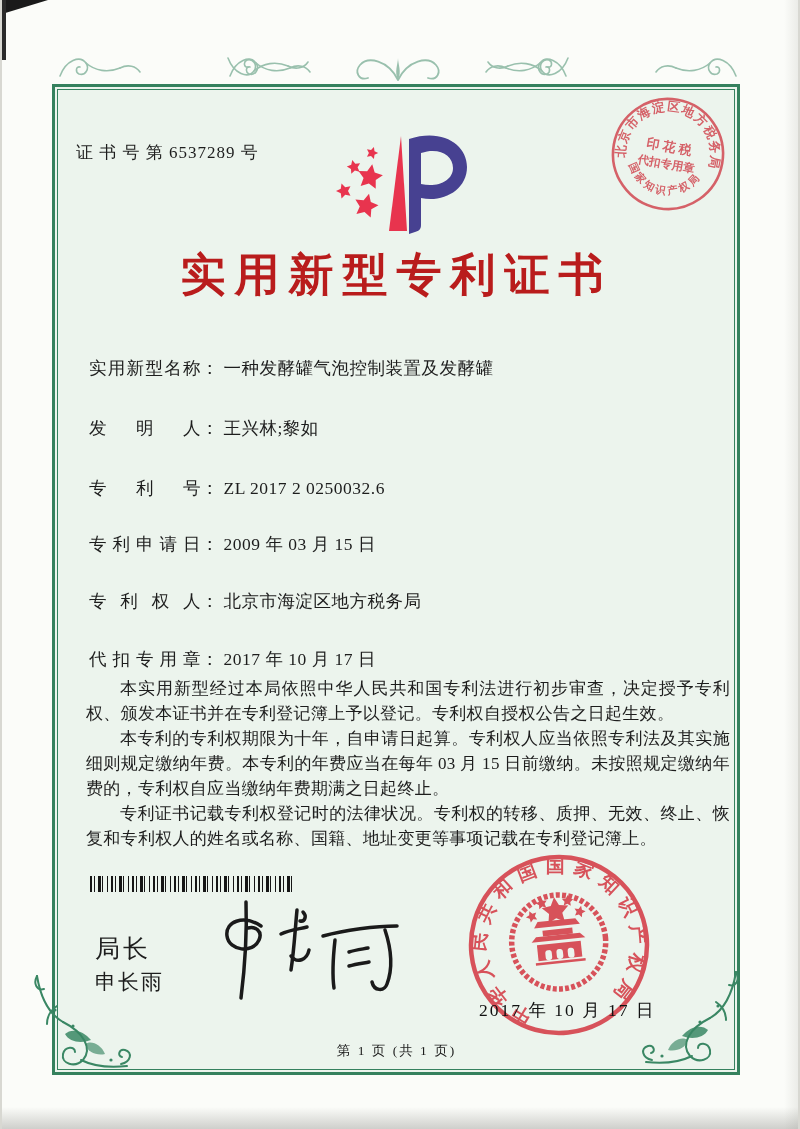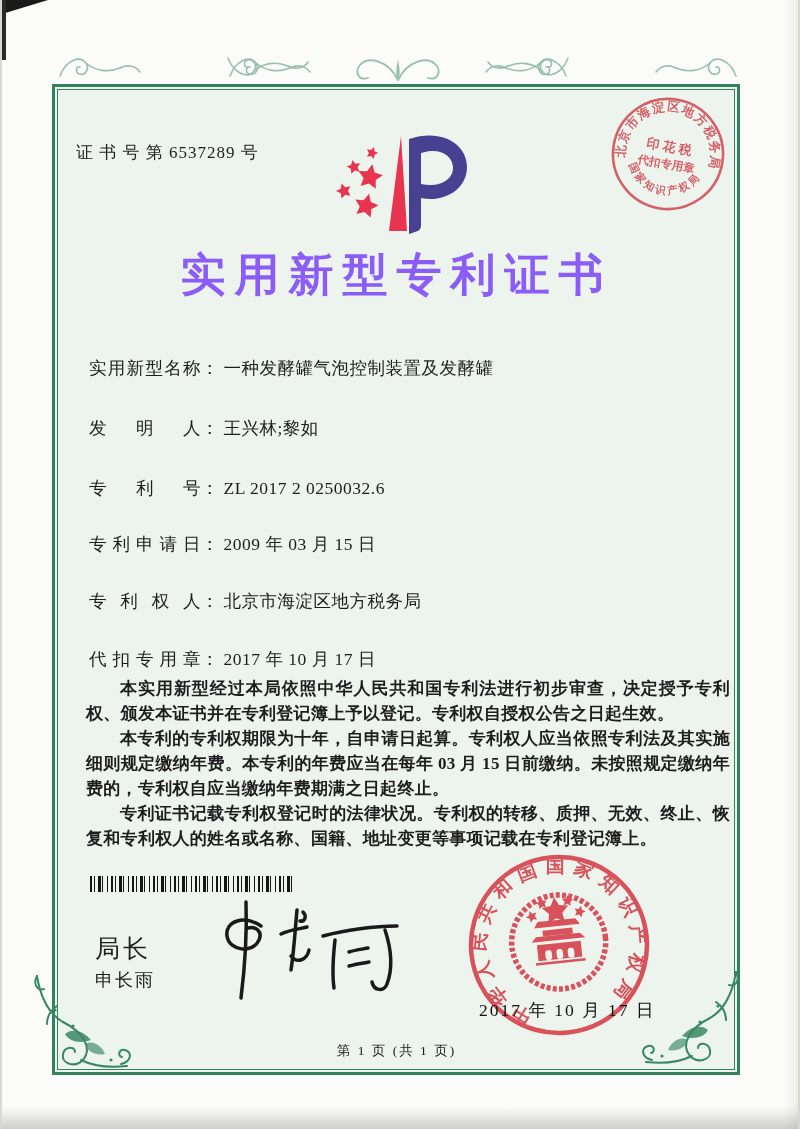--- a/index.html
+++ b/index.html
@@ -17,35 +17,35 @@
   .frame{position:absolute;left:50px;top:84px;width:682px;height:985px;
         border:3px solid #35815e;background:#ecf4ed;z-index:1;}
   .frame-inner{position:absolute;inset:2px;border:1px solid #35815e;}
   .ornament-top{position:absolute;left:56px;top:50px;z-index:2;}
   .corner{position:absolute;z-index:3;}
   
   .cert-no{position:absolute;left:74px;top:141px;font-size:17px;letter-spacing:1px;z-index:4;}
   .logo{position:absolute;left:323px;top:134px;z-index:4;}
   .tax-stamp{position:absolute;left:606px;top:94px;z-index:5;opacity:.82;}
   .title{position:absolute;left:52px;top:245px;width:685px;text-align:center;
-        font-size:45px;font-weight:bold;letter-spacing:9px;color:#8b5cf6;z-index:4;}
+        font-size:45px;font-weight:bold;letter-spacing:9px;color:#b91c1c;z-index:4;}
   .field-row{position:absolute;left:87px;font-size:17.5px;z-index:4;white-space:nowrap;}
   .flabel{display:inline-block;width:112px;text-align:justify;text-align-last:justify;
         letter-spacing:.5px;vertical-align:bottom;}
   .fcolon{display:inline-block;}
   .fvalue{margin-left:5px;letter-spacing:.5px;}
   .body-block{position:absolute;left:84px;top:676px;width:644px;font-size:17px;
-        line-height:25px;text-align:justify;z-index:4;font-weight:bold;}
+        line-height:25px;text-align:justify;z-index:4;}
   .body-block p{margin:0;text-indent:2em;letter-spacing:.3px;}
   .barcode{position:absolute;left:88px;top:876px;width:205px;height:16px;z-index:4;
         background:repeating-linear-gradient(90deg,#161616 0 2px,transparent 2px 4px,
         #161616 4px 5px,transparent 5px 8px,#161616 8px 11px,transparent 11px 12px,
         #161616 12px 13px,transparent 13px 17px,#161616 17px 18px,transparent 18px 21px);}
   .signoff-role{position:absolute;left:93px;top:932px;font-size:25px;letter-spacing:3px;z-index:4;}
-  .signoff-name{position:absolute;left:93px;top:968px;font-size:18px;letter-spacing:2px;z-index:4;}
+  .signoff-name{position:absolute;left:93px;top:968px;font-size:21px;letter-spacing:2px;z-index:4;}
   .signature{position:absolute;left:213px;top:896px;z-index:4;}
   .office-stamp{position:absolute;left:462px;top:850px;z-index:6;opacity:.9;}
   .stamp-date{position:absolute;left:477px;top:998px;font-size:17.5px;letter-spacing:2px;
         color:#111;z-index:7;}
   .footer{position:absolute;left:52px;top:1042px;width:685px;text-align:center;
         font-size:13.5px;letter-spacing:2px;z-index:4;font-family:Liberation Serif, serif;}
   svg text{font-family:"Liberation Serif","DejaVu Serif",serif;}
 </style>
 </head>
 <body>

